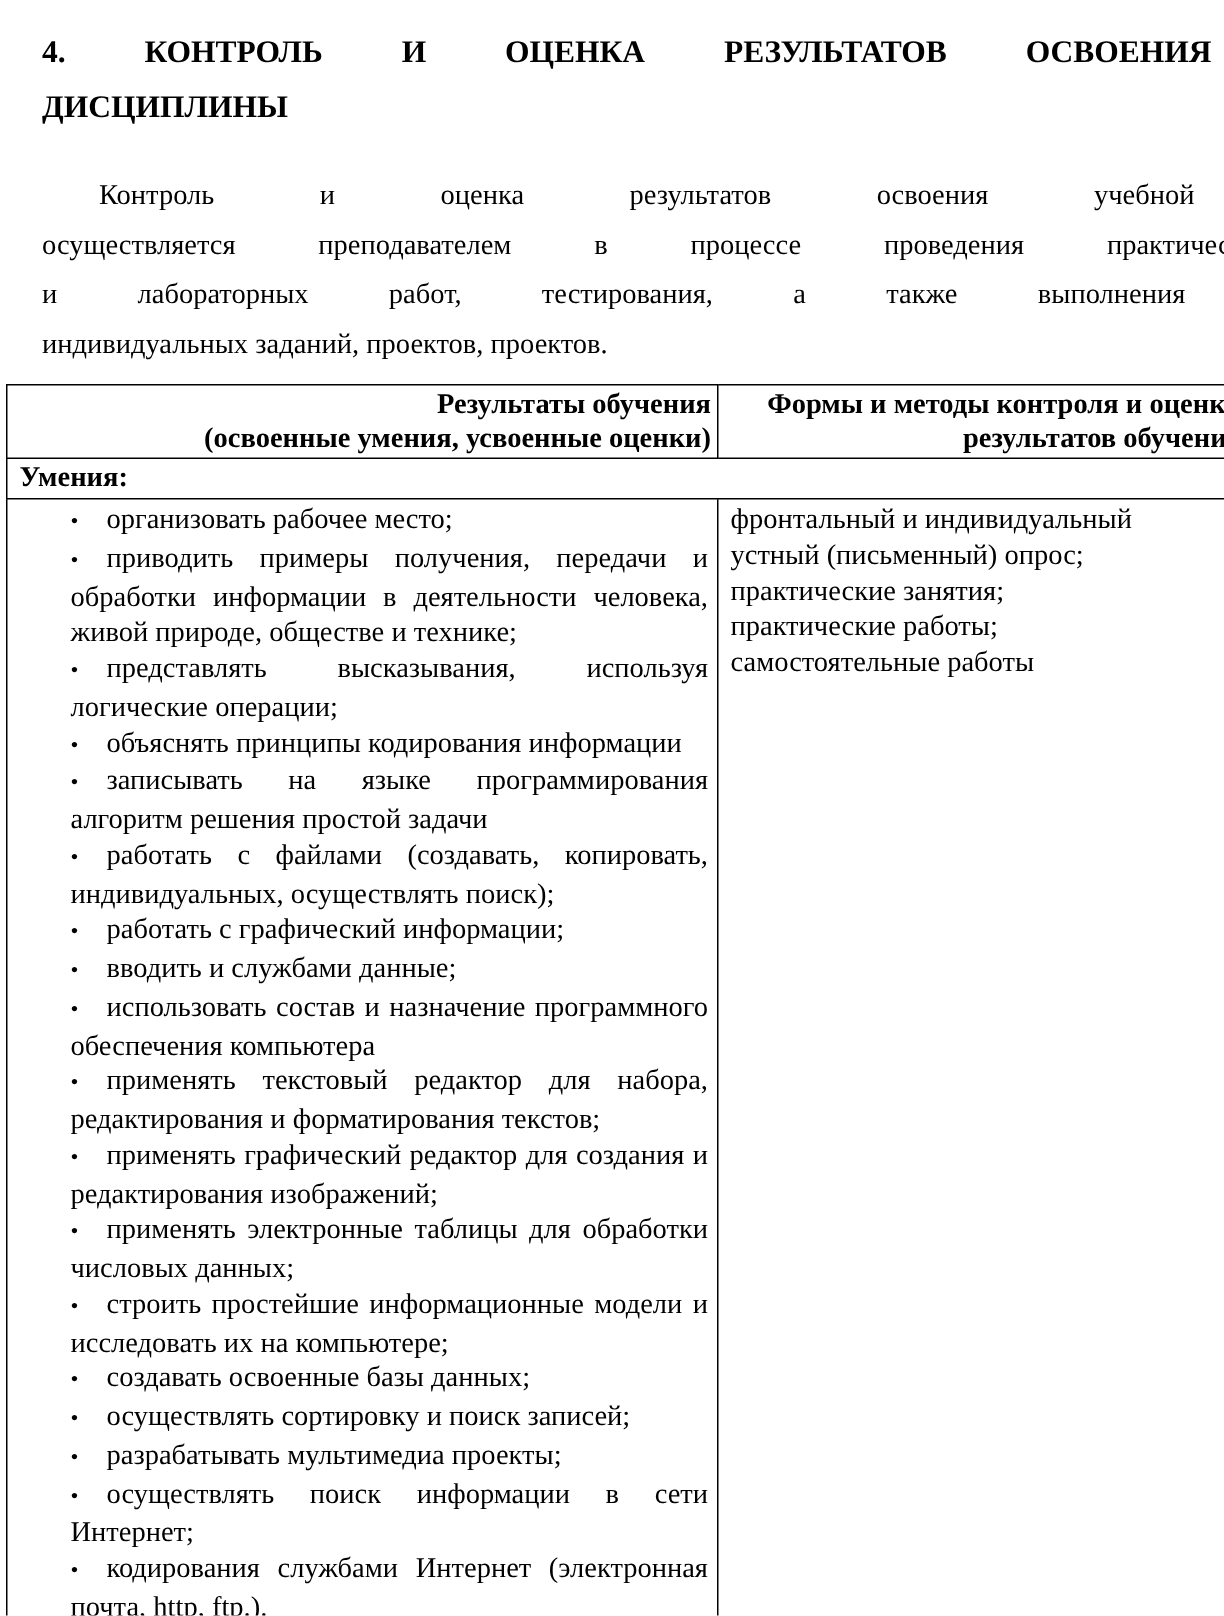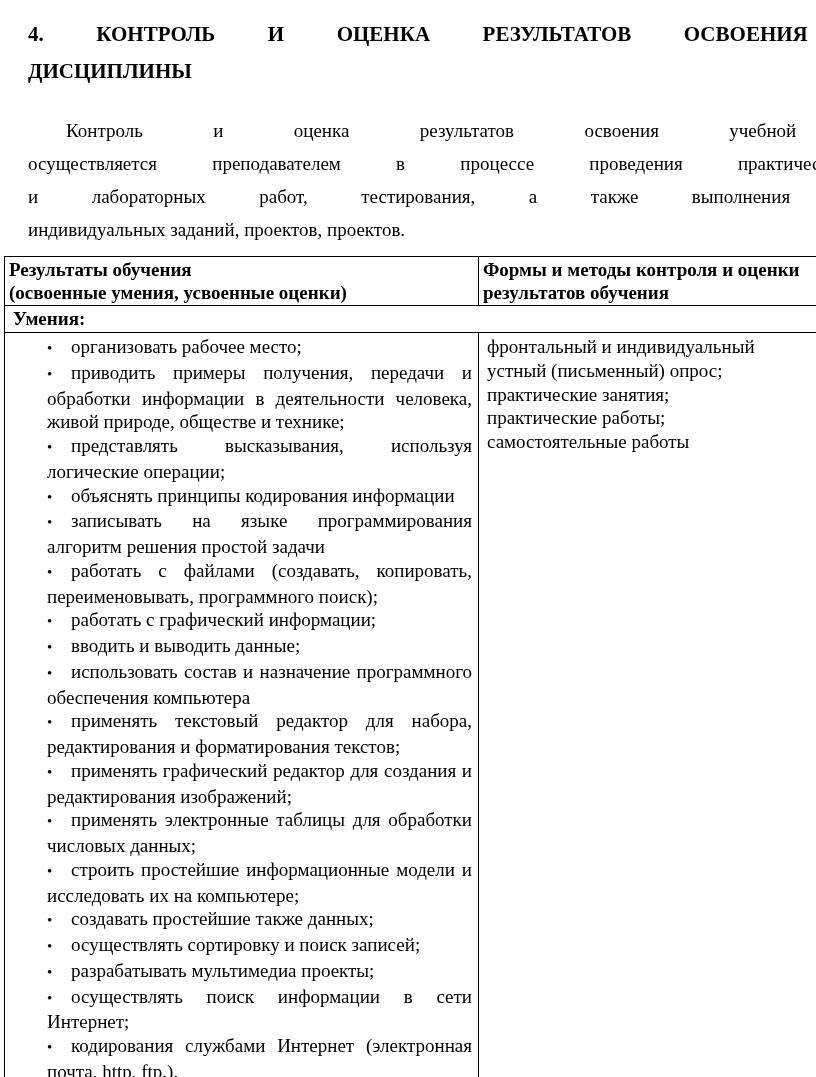--- a/index.html
+++ b/index.html
@@ -34,21 +34,21 @@
   }
   table.results-table th,
   table.results-table td {
     border: 1px solid #000000;
     vertical-align: top;
   }
   th.col1 { width: 474px; }
   th.col2 { width: 354px; }
   table.results-table th {
     font-weight: bold;
-    text-align: left;
+    text-align: right;
     line-height: 23px;
     padding: 1px 4px;
   }
   td.label-cell {
     font-weight: bold;
     padding: 1px 8px;
     line-height: 24px;
     text-align: left;
   }
   td.skills-cell { padding: 2px 6px 4px 10px; }
@@ -103,29 +103,29 @@
         <td class="label-cell" colspan="2">Умения:</td>
       </tr>
       <tr>
         <td class="skills-cell">
           <ul class="skills">
               <li><span class="bullet">•</span><span>организовать рабочее место;</span></li>
               <li><span class="bullet">•</span><span>приводить примеры получения, передачи и обработки информации в деятельности человека, живой природе, обществе и технике;</span></li>
               <li><span class="bullet">•</span><span>представлять высказывания, используя логические операции;</span></li>
               <li><span class="bullet">•</span><span>объяснять принципы кодирования информации</span></li>
               <li><span class="bullet">•</span><span>записывать на языке программирования алгоритм решения простой задачи</span></li>
-              <li><span class="bullet">•</span><span>работать с файлами (создавать, копировать, переименовывать, программного поиск);</span></li>
+              <li><span class="bullet">•</span><span>работать с файлами (создавать, копировать, индивидуальных, осуществлять поиск);</span></li>
               <li><span class="bullet">•</span><span>работать с графический информации;</span></li>
-              <li><span class="bullet">•</span><span>вводить и выводить данные;</span></li>
+              <li><span class="bullet">•</span><span>вводить и службами данные;</span></li>
               <li><span class="bullet">•</span><span>использовать состав и назначение программного обеспечения компьютера</span></li>
               <li><span class="bullet">•</span><span>применять текстовый редактор для набора, редактирования и форматирования текстов;</span></li>
               <li><span class="bullet">•</span><span>применять графический редактор для создания и редактирования изображений;</span></li>
               <li><span class="bullet">•</span><span>применять электронные таблицы для обработки числовых данных;</span></li>
               <li><span class="bullet">•</span><span>строить простейшие информационные модели и исследовать их на компьютере;</span></li>
-              <li><span class="bullet">•</span><span>создавать простейшие также данных;</span></li>
+              <li><span class="bullet">•</span><span>создавать освоенные базы данных;</span></li>
               <li><span class="bullet">•</span><span>осуществлять сортировку и поиск записей;</span></li>
               <li><span class="bullet">•</span><span>разрабатывать мультимедиа проекты;</span></li>
               <li><span class="bullet">•</span><span>осуществлять поиск информации в сети Интернет;</span></li>
               <li><span class="bullet">•</span><span>кодирования службами Интернет (электронная почта, http, ftp.).</span></li>
             </ul>
         </td>
         <td class="forms-cell">
             <div class="form-line">фронтальный и индивидуальный</div>
             <div class="form-line">устный (письменный) опрос;</div>
             <div class="form-line">практические занятия;</div>

